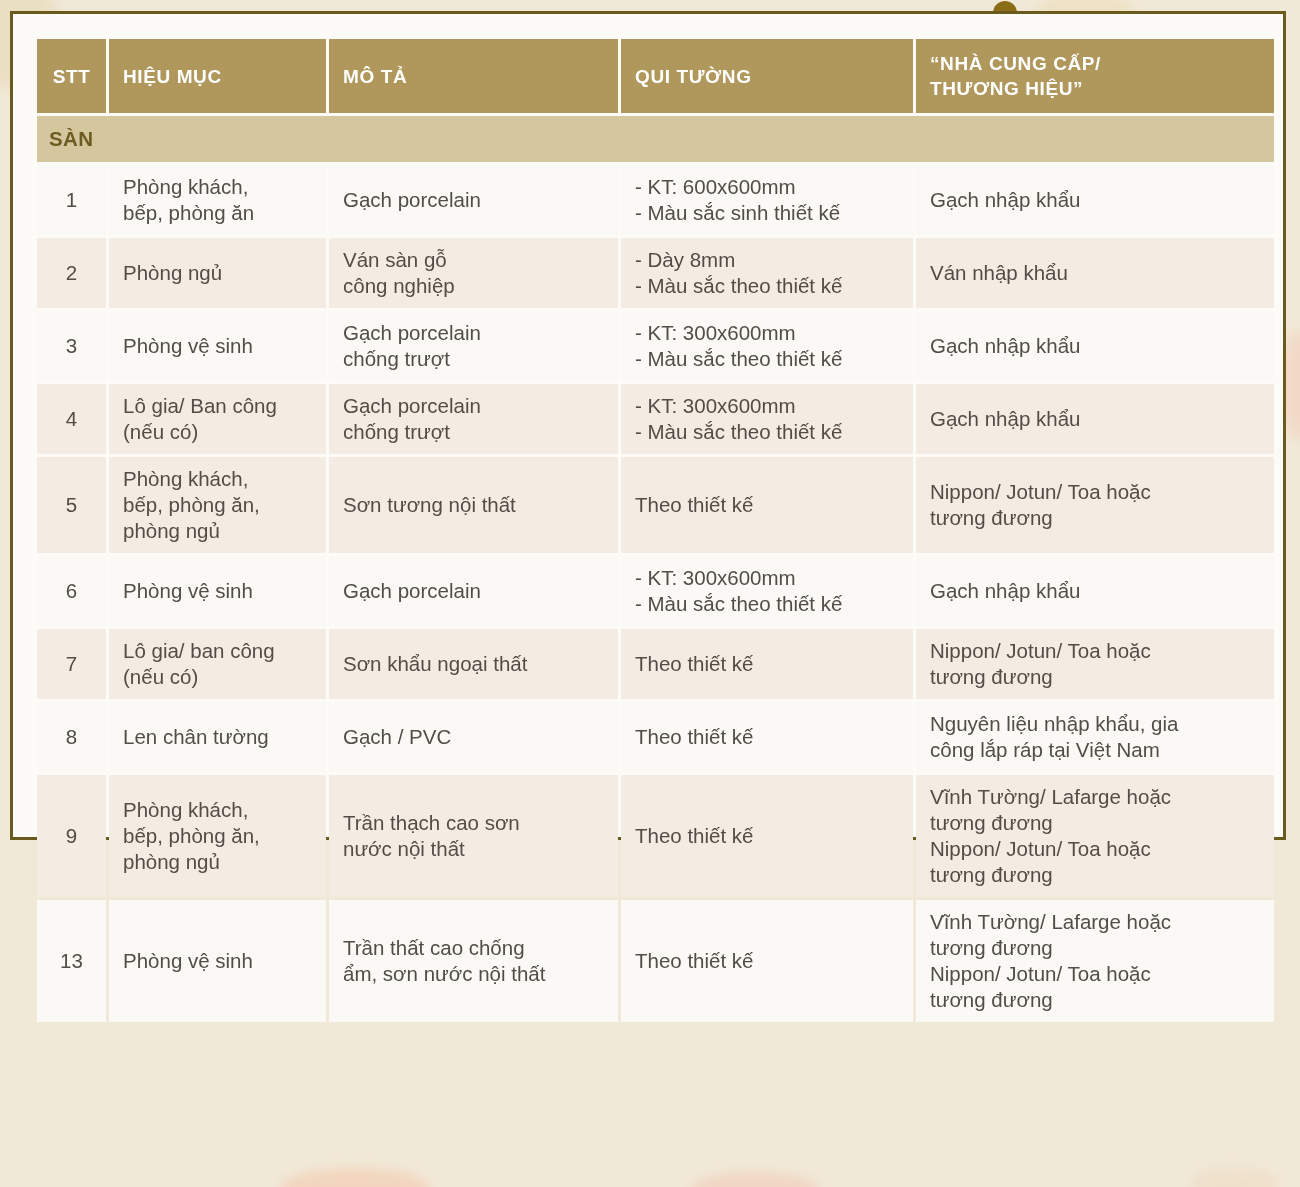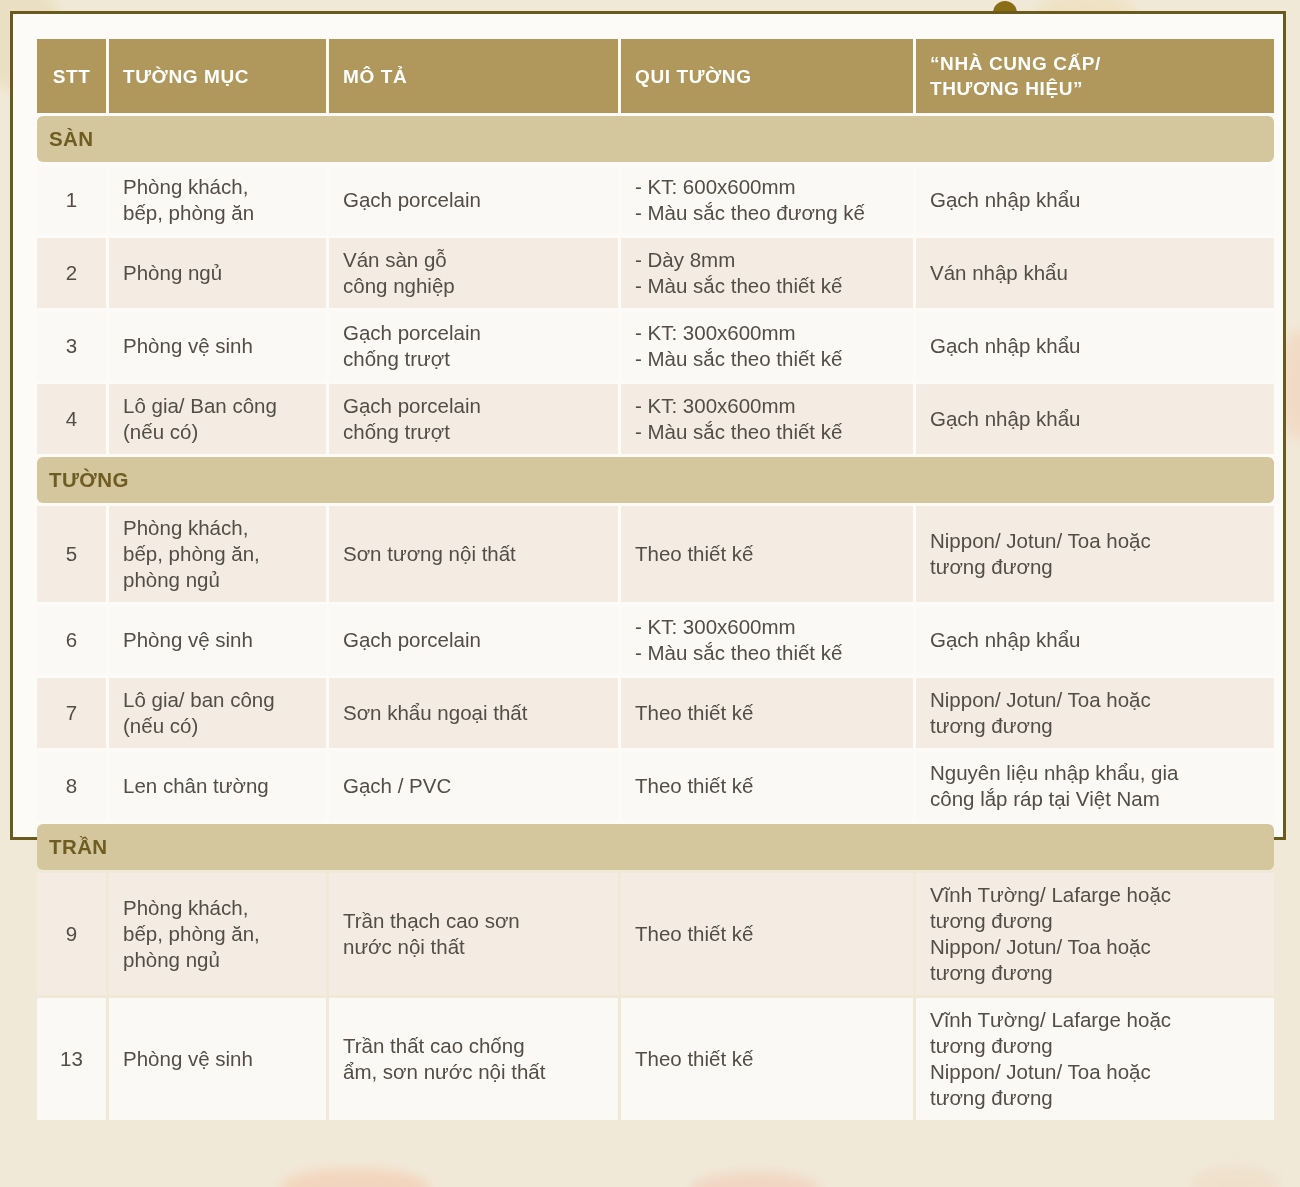--- a/index.html
+++ b/index.html
@@ -76,21 +76,20 @@
     white-space:pre-line;
   }
   tr.section-row td{
     background:var(--section-bg);
     color:var(--section-text);
     font-weight:bold;
     font-size:20.5px;
     letter-spacing:.4px;
     height:46px;
     padding:8px 12px;
-    border-radius:6px;
   }
   tr.body-row.light td{background:var(--row-light);}
   tr.body-row.dark td{background:var(--row-dark);}
   td.stt-cell{text-align:center;padding:9px 4px;}
 </style>
 </head>
 <body>
 
 <div class="blob blob-tl"></div>
 <div class="blob blob-top"></div>
@@ -105,38 +104,38 @@
     <colgroup>
       <col class="c-stt">
         <col class="c-item">
         <col class="c-desc">
         <col class="c-spec">
         <col class="c-supplier">
     </colgroup>
     <thead>
       <tr>
         <th class="h-stt">STT</th>
-        <th>TƯỜNG MỤC</th>
+        <th>HIỆU MỤC</th>
         <th>MÔ TẢ</th>
         <th>QUI TƯỜNG</th>
         <th>“NHÀ CUNG CẤP/
 THƯƠNG HIỆU”</th>
       </tr>
     </thead>
     <tbody>
         <tr class="section-row">
           <td colspan="5">SÀN</td>
         </tr>
         <tr class="body-row light">
           <td class="stt-cell">1</td>
           <td class="item-cell">Phòng khách,
 bếp, phòng ăn</td>
           <td class="desc-cell">Gạch porcelain</td>
           <td class="spec-cell">- KT: 600x600mm
-- Màu sắc theo đương kế</td>
+- Màu sắc sinh thiết kế</td>
           <td class="supplier-cell">Gạch nhập khẩu</td>
         </tr>
         <tr class="body-row dark">
           <td class="stt-cell">2</td>
           <td class="item-cell">Phòng ngủ</td>
           <td class="desc-cell">Ván sàn gỗ
 công nghiệp</td>
           <td class="spec-cell">- Dày 8mm
 - Màu sắc theo thiết kế</td>
           <td class="supplier-cell">Ván nhập khẩu</td>
@@ -153,23 +152,20 @@
         <tr class="body-row dark">
           <td class="stt-cell">4</td>
           <td class="item-cell">Lô gia/ Ban công
 (nếu có)</td>
           <td class="desc-cell">Gạch porcelain
 chống trượt</td>
           <td class="spec-cell">- KT: 300x600mm
 - Màu sắc theo thiết kế</td>
           <td class="supplier-cell">Gạch nhập khẩu</td>
         </tr>
-        <tr class="section-row">
-          <td colspan="5">TƯỜNG</td>
-        </tr>
         <tr class="body-row dark">
           <td class="stt-cell">5</td>
           <td class="item-cell">Phòng khách,
 bếp, phòng ăn,
 phòng ngủ</td>
           <td class="desc-cell">Sơn tương nội thất</td>
           <td class="spec-cell">Theo thiết kế</td>
           <td class="supplier-cell">Nippon/ Jotun/ Toa hoặc
 tương đương</td>
         </tr>
@@ -190,23 +186,20 @@
           <td class="supplier-cell">Nippon/ Jotun/ Toa hoặc
 tương đương</td>
         </tr>
         <tr class="body-row light">
           <td class="stt-cell">8</td>
           <td class="item-cell">Len chân tường</td>
           <td class="desc-cell">Gạch / PVC</td>
           <td class="spec-cell">Theo thiết kế</td>
           <td class="supplier-cell">Nguyên liệu nhập khẩu, gia
 công lắp ráp tại Việt Nam</td>
-        </tr>
-        <tr class="section-row">
-          <td colspan="5">TRẦN</td>
         </tr>
         <tr class="body-row dark">
           <td class="stt-cell">9</td>
           <td class="item-cell">Phòng khách,
 bếp, phòng ăn,
 phòng ngủ</td>
           <td class="desc-cell">Trần thạch cao sơn
 nước nội thất</td>
           <td class="spec-cell">Theo thiết kế</td>
           <td class="supplier-cell">Vĩnh Tường/ Lafarge hoặc

